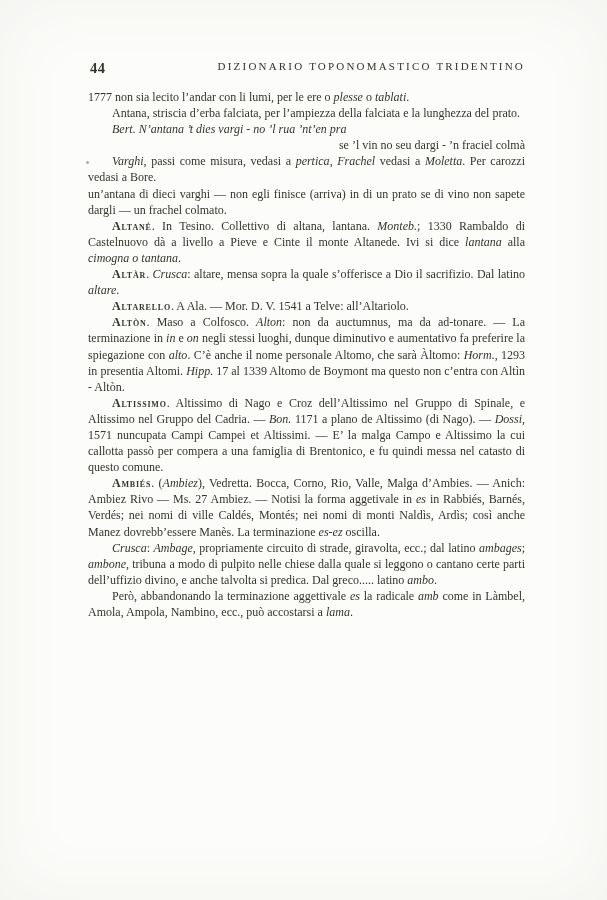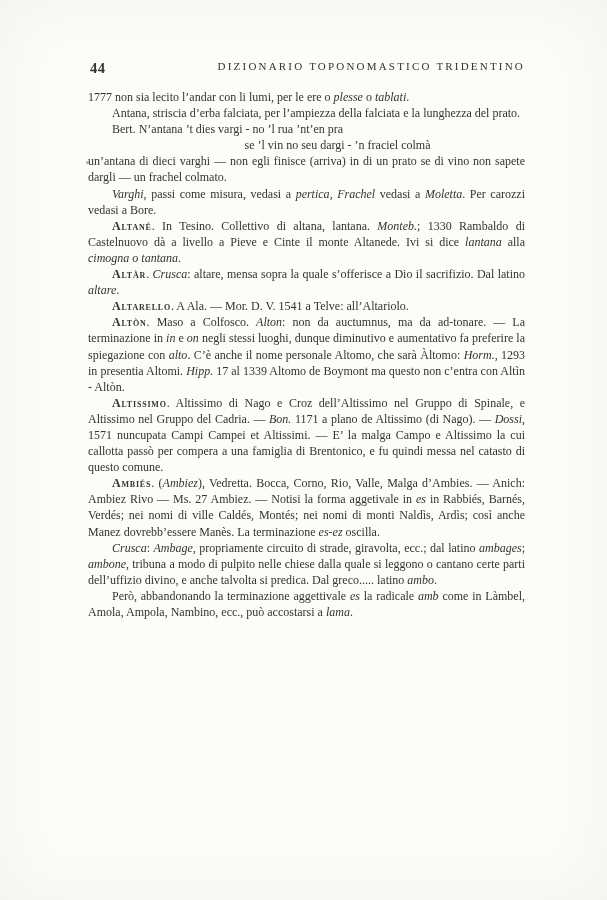--- a/index.html
+++ b/index.html
@@ -45,22 +45,22 @@
     top: 89px;
     left: 88px;
     width: 437px;
     font-size: 12px;
     line-height: 16.1px;
     text-align: justify;
   }
   .text p { margin: 0; padding: 0; }
   .para.indent { text-indent: 24px; }
   .para.flush  { text-indent: 0; }
-  .para.verse1 { text-indent: 24px; text-align: left; }
-  .para.verse2 { text-indent: 62px; text-align: center; }
+  .para.verse1 { text-indent: 24px; text-align: left; font-style: italic; }
+  .para.verse2 { text-indent: 62px; text-align: right; }
   .i  { font-style: italic; }
   .sc { font-variant: small-caps; letter-spacing: 0.8px; font-weight: bold; }
   .speck {
     position: absolute;
     width: 3px;
     height: 3px;
     border-radius: 50%;
     background: #6d6a62;
     opacity: 0.55;
   }
@@ -72,22 +72,22 @@
   <div class="header">
     <span class="pagenum">44</span>
     <span class="runtitle">DIZIONARIO TOPONOMASTICO TRIDENTINO</span>
   </div>
 
   <div class="text">
       <p class="para flush"><span>1777 non sia lecito l’andar con li lumi, per le ere o </span><span class="i">plesse</span><span> o </span><span class="i">tablati</span><span>.</span></p>
       <p class="para indent"><span>Antana, striscia d’erba falciata, per l’ampiezza della falciata e la lunghezza del prato.</span></p>
       <p class="para verse1"><span>Bert. N’antana ’t dies vargi - no ’l rua ’nt’en pra</span></p>
       <p class="para verse2"><span>se ’l vin no seu dargi - ’n fraciel colmà</span></p>
+      <p class="para indent"><span class="i">Varghi</span><span>, passi come misura, vedasi a </span><span class="i">pertica</span><span>, </span><span class="i">Frachel</span><span> vedasi a </span><span class="i">Moletta</span><span>. Per carozzi vedasi a Bore.</span></p>
       <p class="para flush"><span>un’antana di dieci varghi — non egli finisce (arriva) in di un prato se di vino non sapete dargli — un frachel colmato.</span></p>
-      <p class="para indent"><span class="i">Varghi</span><span>, passi come misura, vedasi a </span><span class="i">pertica</span><span>, </span><span class="i">Frachel</span><span> vedasi a </span><span class="i">Moletta</span><span>. Per carozzi vedasi a Bore.</span></p>
       <p class="para indent"><span class="sc">Altané</span><span>. In Tesino. Collettivo di altana, lantana. </span><span class="i">Monteb.</span><span>; 1330 Rambaldo di Castelnuovo dà a livello a Pieve e Cinte il monte Altanede. Ivi si dice </span><span class="i">lantana</span><span> alla </span><span class="i">cimogna o tantana</span><span>.</span></p>
       <p class="para indent"><span class="sc">Altàr</span><span>. </span><span class="i">Crusca</span><span>: altare, mensa sopra la quale s’offerisce a Dio il sacrifizio. Dal latino </span><span class="i">altare</span><span>.</span></p>
       <p class="para indent"><span class="sc">Altarello</span><span>. A Ala. — Mor. D. V. 1541 a Telve: all’Altariolo.</span></p>
       <p class="para indent"><span class="sc">Altòn</span><span>. Maso a Colfosco. </span><span class="i">Alton</span><span>: non da auctumnus, ma da ad-tonare. — La terminazione in </span><span class="i">in</span><span> e </span><span class="i">on</span><span> negli stessi luoghi, dunque diminutivo e aumentativo fa preferire la spiegazione con </span><span class="i">alto</span><span>. C’è anche il nome personale Altomo, che sarà Àltomo: </span><span class="i">Horm.</span><span>, 1293 in presentia Altomi. </span><span class="i">Hipp.</span><span> 17 al 1339 Altomo de Boymont ma questo non c’entra con Altìn - Altòn.</span></p>
       <p class="para indent"><span class="sc">Altissimo</span><span>. Altissimo di Nago e Croz dell’Altissimo nel Gruppo di Spinale, e Altissimo nel Gruppo del Cadria. — </span><span class="i">Bon.</span><span> 1171 a plano de Altissimo (di Nago). — </span><span class="i">Dossi</span><span>, 1571 nuncupata Campi Campei et Altissimi. — E’ la malga Campo e Altissimo la cui callotta passò per compera a una famiglia di Brentonico, e fu quindi messa nel catasto di questo comune.</span></p>
       <p class="para indent"><span class="sc">Ambiés</span><span>. (</span><span class="i">Ambiez</span><span>), Vedretta. Bocca, Corno, Rio, Valle, Malga d’Ambies. — Anich: Ambiez Rivo — Ms. 27 Ambiez. — Notisi la forma aggetivale in </span><span class="i">es</span><span> in Rabbiés, Barnés, Verdés; nei nomi di ville Caldés, Montés; nei nomi di monti Naldìs, Ardìs; così anche Manez dovrebb’essere Manès. La terminazione </span><span class="i">es-ez</span><span> oscilla.</span></p>
       <p class="para indent"><span class="i">Crusca</span><span>: </span><span class="i">Ambage</span><span>, propriamente circuito di strade, giravolta, ecc.; dal latino </span><span class="i">ambages</span><span>; </span><span class="i">ambone</span><span>, tribuna a modo di pulpito nelle chiese dalla quale si leggono o cantano certe parti dell’uffizio divino, e anche talvolta si predica. Dal greco..... latino </span><span class="i">ambo</span><span>.</span></p>
       <p class="para indent"><span>Però, abbandonando la terminazione aggettivale </span><span class="i">es</span><span> la radicale </span><span class="i">amb</span><span> come in Làmbel, Amola, Ampola, Nambino, ecc., può accostarsi a </span><span class="i">lama</span><span>.</span></p>
     </div>
 

